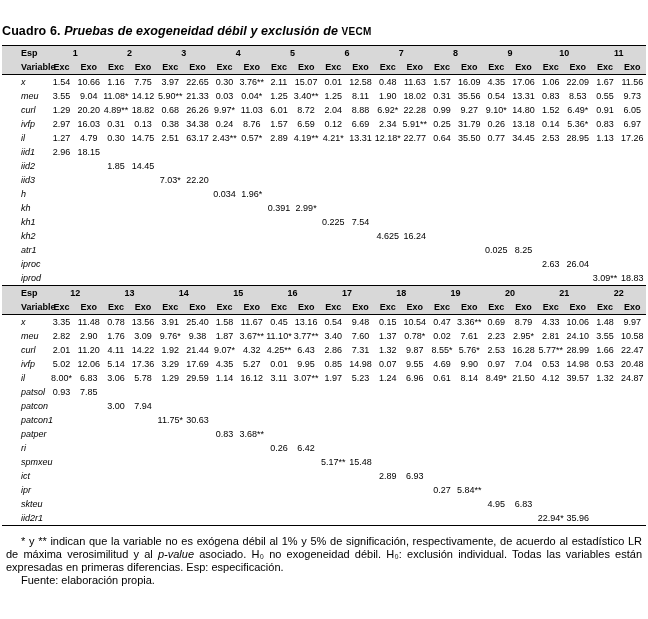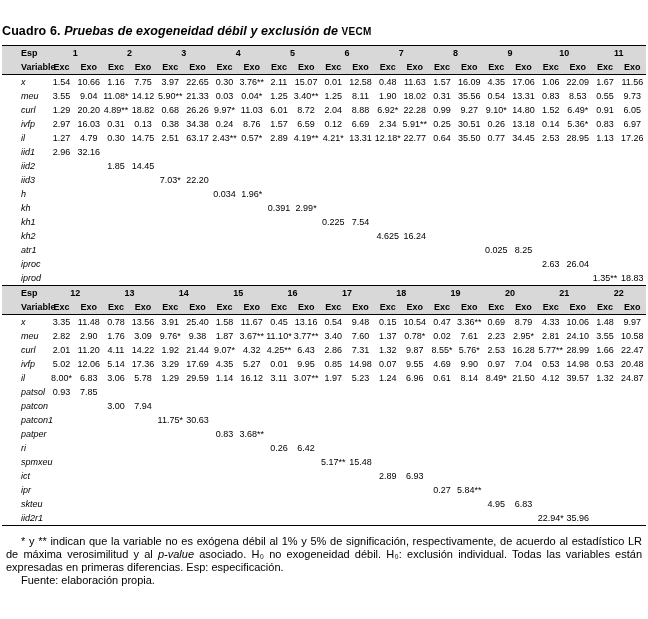--- a/index.html
+++ b/index.html
@@ -232,21 +232,21 @@
           <td>34.38</td>
           <td>0.24</td>
           <td>8.76</td>
           <td>1.57</td>
           <td>6.59</td>
           <td>0.12</td>
           <td>6.69</td>
           <td>2.34</td>
           <td>5.91**</td>
           <td>0.25</td>
-          <td>30.51</td>
+          <td>31.79</td>
           <td>0.26</td>
           <td>13.18</td>
           <td>0.14</td>
           <td>5.36*</td>
           <td>0.83</td>
           <td>6.97</td>
         </tr>
         <tr>
           <th class="var-col">il</th>
           <td>1.27</td>
@@ -268,21 +268,21 @@
           <td>0.77</td>
           <td>34.45</td>
           <td>2.53</td>
           <td>28.95</td>
           <td>1.13</td>
           <td>17.26</td>
         </tr>
         <tr>
           <th class="var-col">iid1</th>
           <td>2.96</td>
-          <td>32.16</td>
+          <td>18.15</td>
           <td></td>
           <td></td>
           <td></td>
           <td></td>
           <td></td>
           <td></td>
           <td></td>
           <td></td>
           <td></td>
           <td></td>
@@ -512,21 +512,21 @@
           <td></td>
           <td></td>
           <td></td>
           <td></td>
           <td></td>
           <td></td>
           <td></td>
           <td></td>
           <td></td>
           <td></td>
-          <td>1.35**</td>
+          <td>3.09**</td>
           <td>18.83</td>
         </tr>
       </tbody>
     </table>
 
   <table class="panel panel-2">
       <colgroup>
         <col class="var-col">
         <col>
         <col>

